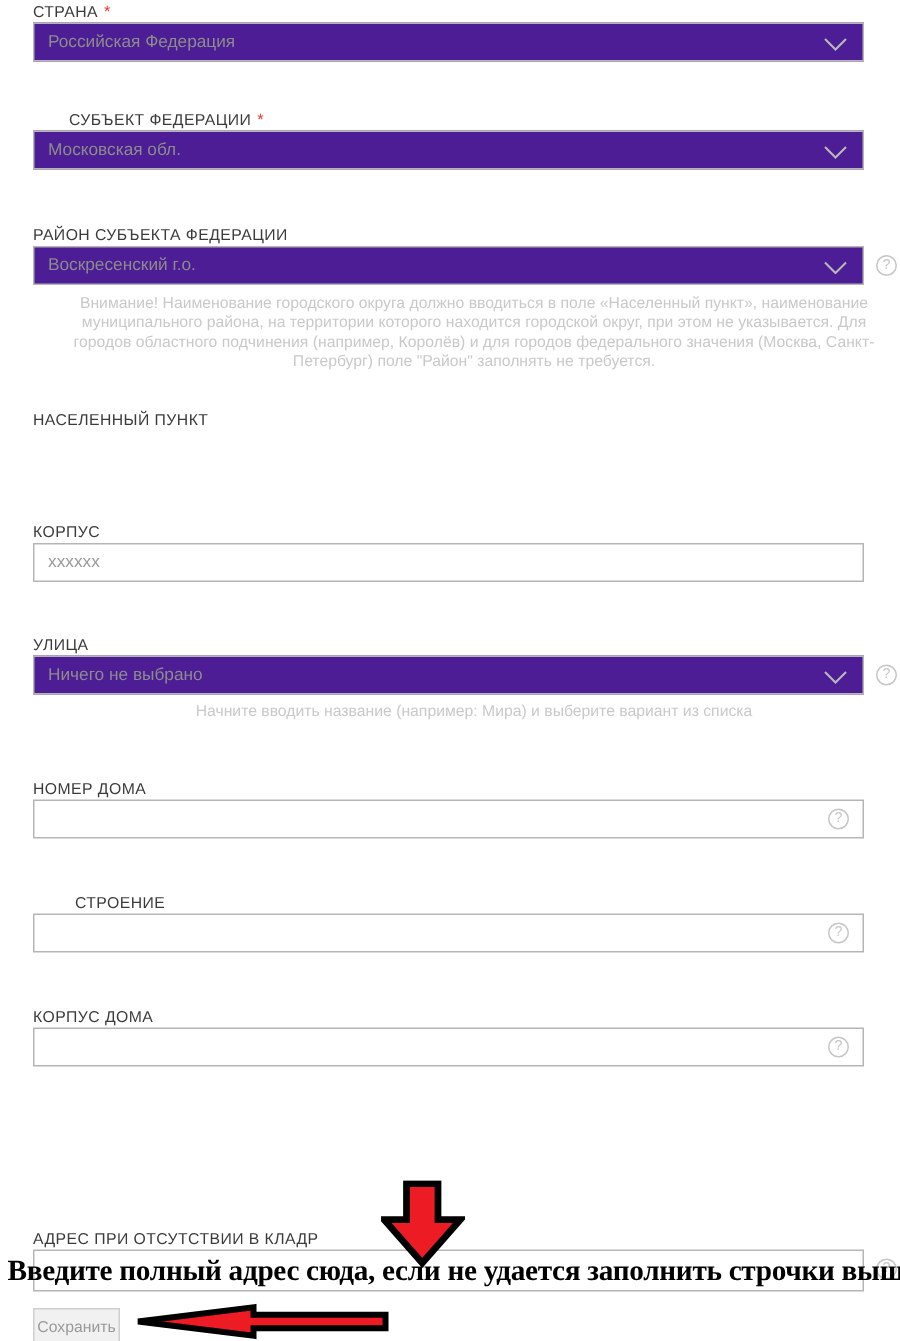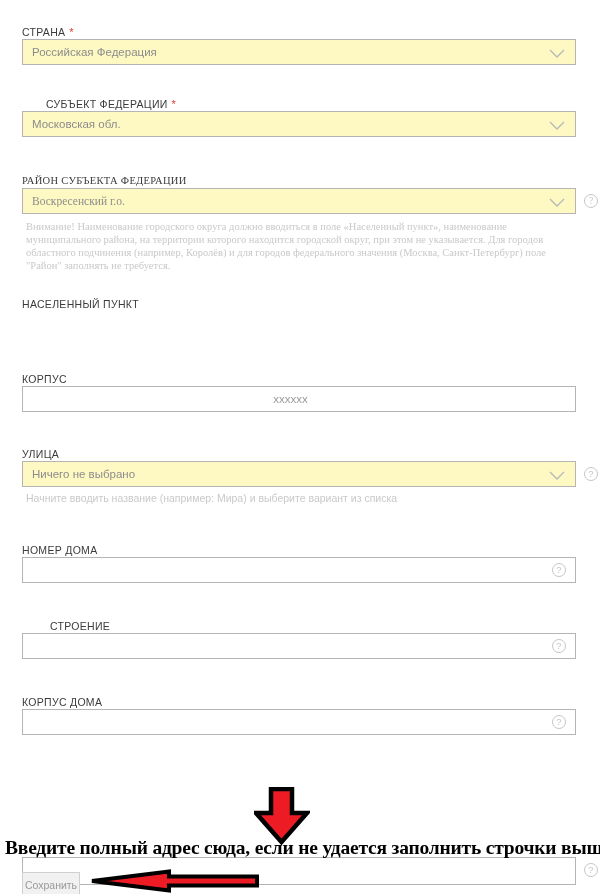--- a/index.html
+++ b/index.html
@@ -1,50 +1,50 @@
 <!DOCTYPE html>
 <html><head>
 <meta charset="utf-8">
 <style>
   * { margin:0; padding:0; box-sizing:border-box; }
   html,body { background:#ffffff; }
   #page {
     position:relative; width:600px; height:894px; overflow:hidden;
     background:#ffffff; font-family:"Liberation Sans", sans-serif;
   }
-  .row { position:absolute; left:22px; width:450px;margin-top:24px; }
+  .row { position:absolute; left:22px; width:450px; }
   .label {
     font-size:10.5px; letter-spacing:.3px; color:#3b3b3b;
     height:13px; white-space:nowrap;
   }
   .req { color:#e03c31; margin-left:4px; font-size:11px; }
   .control {
     position:absolute; left:0; top:13px; width:554px; height:26px;
-    border:1px solid #b5b5b5; background:#fef9c3; display:flex; align-items:center;
+    border:1px solid #b5b5b5; background:#4c1d95; display:flex; align-items:center;
     padding:0 28px 0 9px; cursor:pointer;
   }
   .value { font-size:11.5px; color:#8c8c8c; white-space:nowrap; overflow:hidden; }
   .chevron { position:absolute; right:10px; top:9px; line-height:0; }
   input.textbox {
     position:absolute; left:0; top:13px; width:554px; height:26px;
     border:1px solid #b5b5b5; background:#ffffff; padding:0 26px 0 9px;
-    font-family:"Liberation Sans", sans-serif; font-size:11.5px; color:#8c8c8c; outline:none;text-align:center;
+    font-family:"Liberation Sans", sans-serif; font-size:11.5px; color:#8c8c8c; outline:none;
   }
   input.textbox.tall { height:28px; }
   input.textbox::placeholder { color:#9a9a9a; opacity:1; }
   .help {
     position:absolute; width:14px; height:14px; border:1px solid #c6c6c6; border-radius:50%;
     color:#c6c6c6; font-size:9.5px; line-height:12px; text-align:center;
     background:#ffffff; cursor:pointer;
   }
   .help.outside { left:562px; top:19px; }
   .help.inside { left:530px; top:19px; background:transparent; }
   .note {
-    position:absolute; left:4px; top:45px; width:556px;
-    font-size:10.5px; line-height:13px; color:#c9c9c9;
+    position:absolute; left:16px; top:45px; width:556px;
+    font-size:10.5px; line-height:13px; color:#c9c9c9;text-align:center;
   }
   .savebtn {
     position:absolute; left:22px; top:872px; width:58px; height:25px;
     background:#f1f1f1; border:1px solid #cfcfcf; color:#999999;
     font-family:"Liberation Sans", sans-serif; font-size:10.5px; cursor:pointer;
   }
   .overlay-text {
     position:absolute; left:5px; top:837px; z-index:6;
     font-family:"Liberation Serif", serif; font-weight:bold; font-size:19.5px;
     color:#000000; white-space:nowrap; letter-spacing:-0.2px;
@@ -71,21 +71,21 @@
   <div class="row" style="top:74px; height:40px;padding-left:24px;">
     <div class="label"><span>СУБЪЕКТ ФЕДЕРАЦИИ</span><span class="req">*</span></div>
     <div class="control">
       <span class="value">Московская обл.</span>
       <span class="chevron"><svg width="16" height="9" viewBox="0 0 16 9">
             <path d="M1 1 L8 8 L15 1" fill="none" stroke="#b9b9b9" stroke-width="1.4"></path>
           </svg></span>
     </div>
   </div>
 
-  <div class="row" style="top:151px; height:90px;font-family:Liberation Serif, serif;">
+  <div class="row" style="top:151px; height:90px;">
     <div class="label"><span>РАЙОН СУБЪЕКТА ФЕДЕРАЦИИ</span></div>
     <div class="control">
       <span class="value">Воскресенский г.о.</span>
       <span class="chevron"><svg width="16" height="9" viewBox="0 0 16 9">
             <path d="M1 1 L8 8 L15 1" fill="none" stroke="#b9b9b9" stroke-width="1.4"></path>
           </svg></span>
     </div>
     <span class="help outside">?</span>
     <div class="note">Внимание! Наименование городского округа должно вводиться в поле «Населенный пункт», наименование муниципального района, на территории которого находится городской округ, при этом не указывается. Для городов областного подчинения (например, Королёв) и для городов федерального значения (Москва, Санкт-Петербург) поле "Район" заполнять не требуется.</div>
   </div>
@@ -124,20 +124,21 @@
   </div>
 
   <div class="row" style="top:672px; height:40px;">
     <div class="label"><span>КОРПУС ДОМА</span></div>
     <input class="textbox" type="text" style="">
     <span class="help inside">?</span>
   </div>
 
 
   <div class="row" style="top:820px; height:44px;">
+    <div class="label"><span>АДРЕС ПРИ ОТСУТСТВИИ В КЛАДР</span></div>
     <input class="textbox tall" type="text" style="">
     <span class="help outside">?</span>
   </div>
 
   <div class="overlay-text">Введите полный адрес сюда, если не удается заполнить строчки выше</div>
 
   <div class="arrow" id="down-arrow">
     <svg width="56" height="58" viewBox="0 0 56 58">
       <polygon points="17,2 38,2 38,26 53,26 27.5,55 2,26 17,26" fill="#ed1c24" stroke="#000000" stroke-width="4.5" stroke-linejoin="miter"></polygon>
     </svg>

